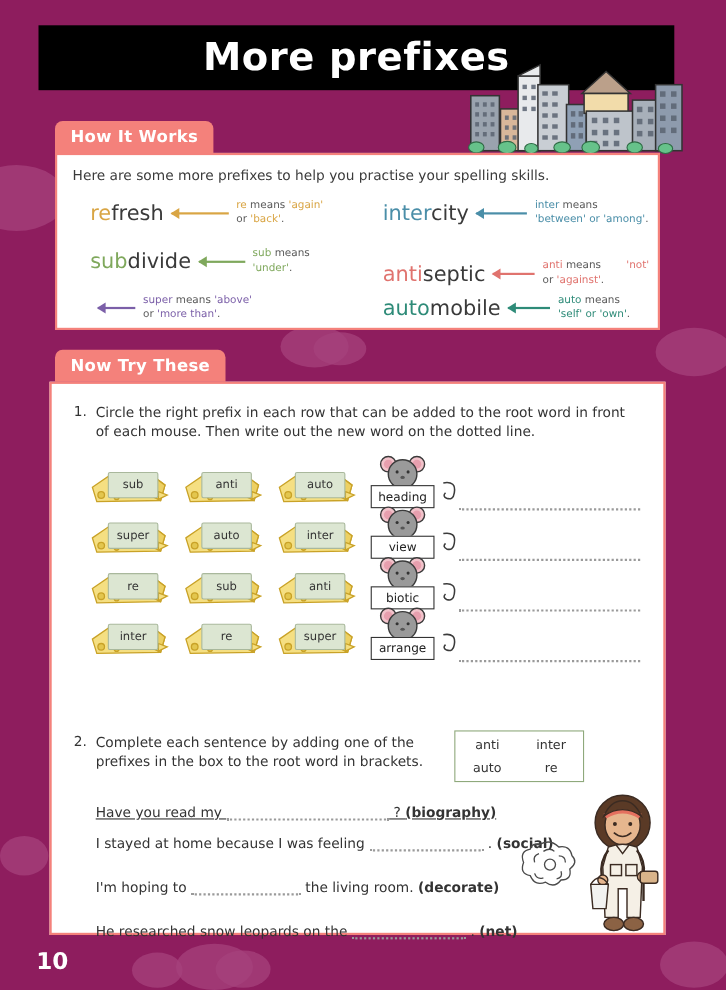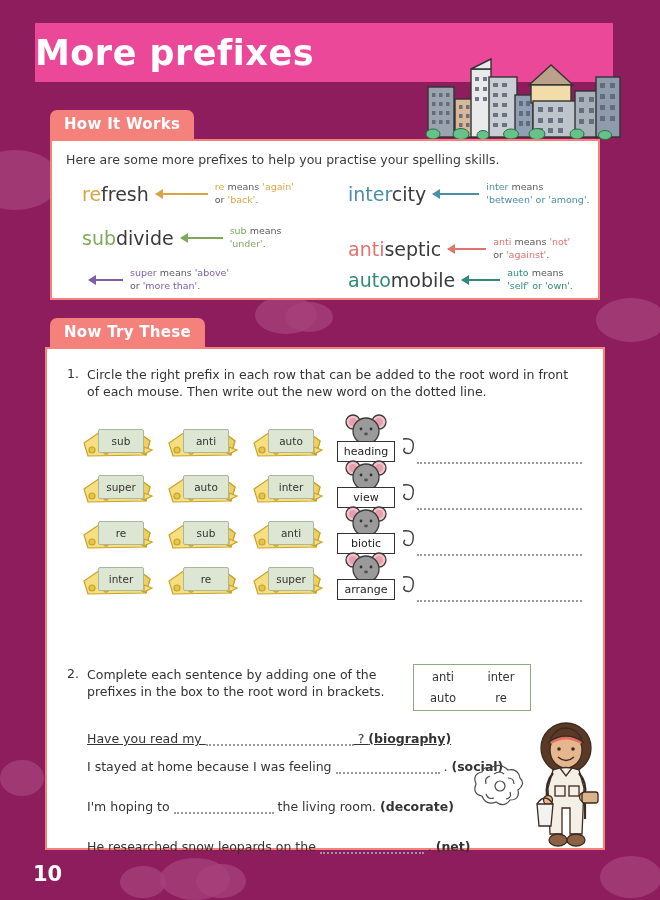--- a/index.html
+++ b/index.html
@@ -9,21 +9,21 @@
     overflow: hidden;
   }
   body { background: #8E1D5E; position: relative; }
 
   
   .cloud { position: absolute; border-radius: 50%; background: #A6417C; opacity: .75; pointer-events: none; }
 
   
   .banner {
     position: absolute; left: 35px; top: 23px; width: 578px; height: 59px;
-    background: #ec4899; display: flex; align-items: center; 
+    background: #000000; display: flex; align-items: center; justify-content: center;
     z-index: 3;
   }
   .banner-title {
     color: #ffffff; font-size: 35px; letter-spacing: .5px;
     font-family: "DejaVu Sans", sans-serif; font-weight: bold;
   }
 
   
   .city { position: absolute; left: 425px; top: 55px; width: 200px; height: 88px; z-index: 4; }
 
@@ -267,21 +267,21 @@
     </span>
   </div>
 
   <div class="prefix-row" style="left:296px;top:95px;">
     <span class="pword"><span class="pfx" style="color: rgb(224, 115, 110);">anti</span><span>septic</span></span>
     <span class="arrow" style="width:38px;">
         <span class="shaft" style="background: rgb(224, 115, 110);"></span>
         <span class="head" style="border-right-color: rgb(224, 115, 110);"></span>
       </span>
     <span class="note">
-      <span style="color: rgb(224, 115, 110);">anti</span><span> means </span><span style="color: rgb(224, 115, 110);">'not'</span><br>
+      <span style="color: rgb(224, 115, 110);">anti</span><span> means </span><span style="color: rgb(224, 115, 110); margin-left: 20px;">'not'</span><br>
       <span>or </span><span style="color: rgb(224, 115, 110);">'against'</span><span>.</span>
     </span>
   </div>
 
   <div class="prefix-row" style="left:296px;top:126px;">
     <span class="pword"><span class="pfx" style="color: rgb(46, 139, 120);">auto</span><span>mobile</span></span>
     <span class="arrow" style="width:38px;">
         <span class="shaft" style="background: rgb(46, 139, 120);"></span>
         <span class="head" style="border-right-color: rgb(46, 139, 120);"></span>
       </span>

